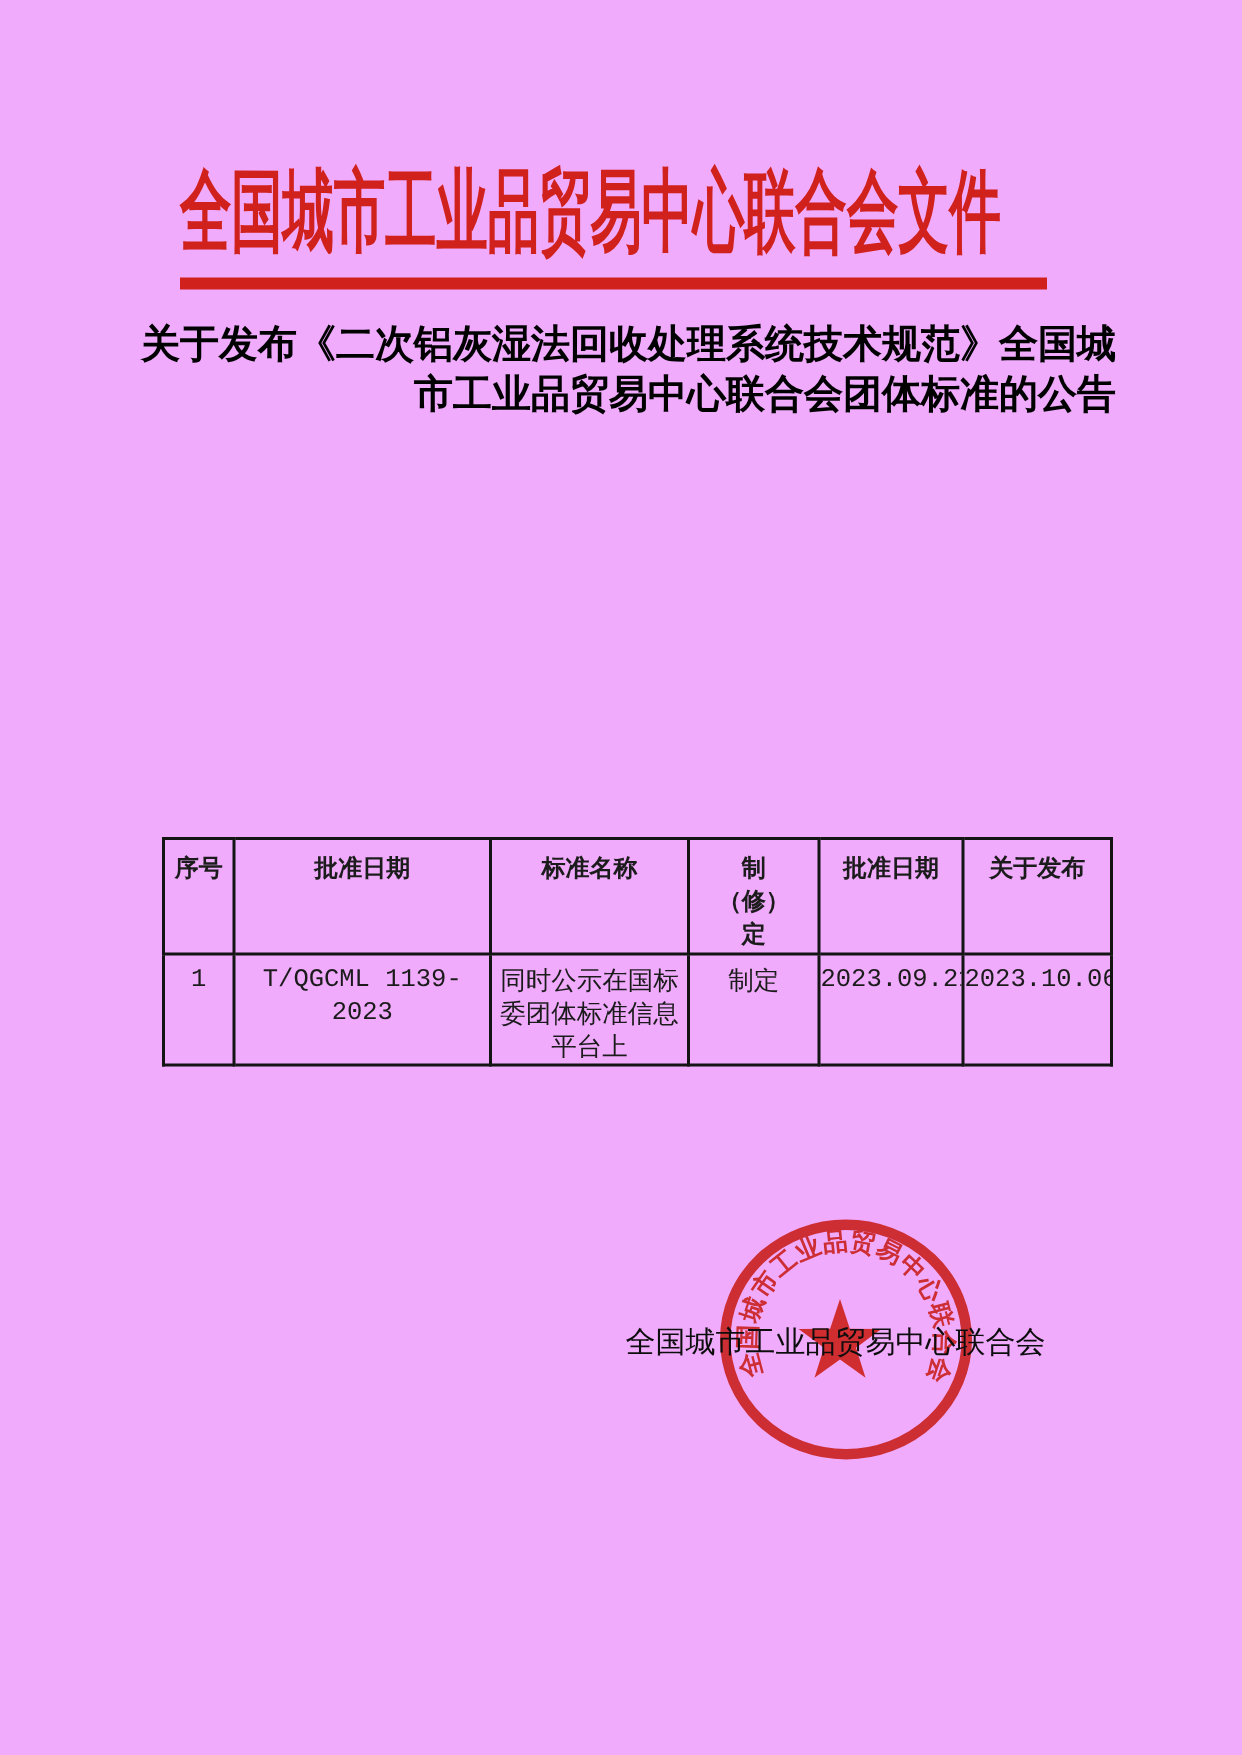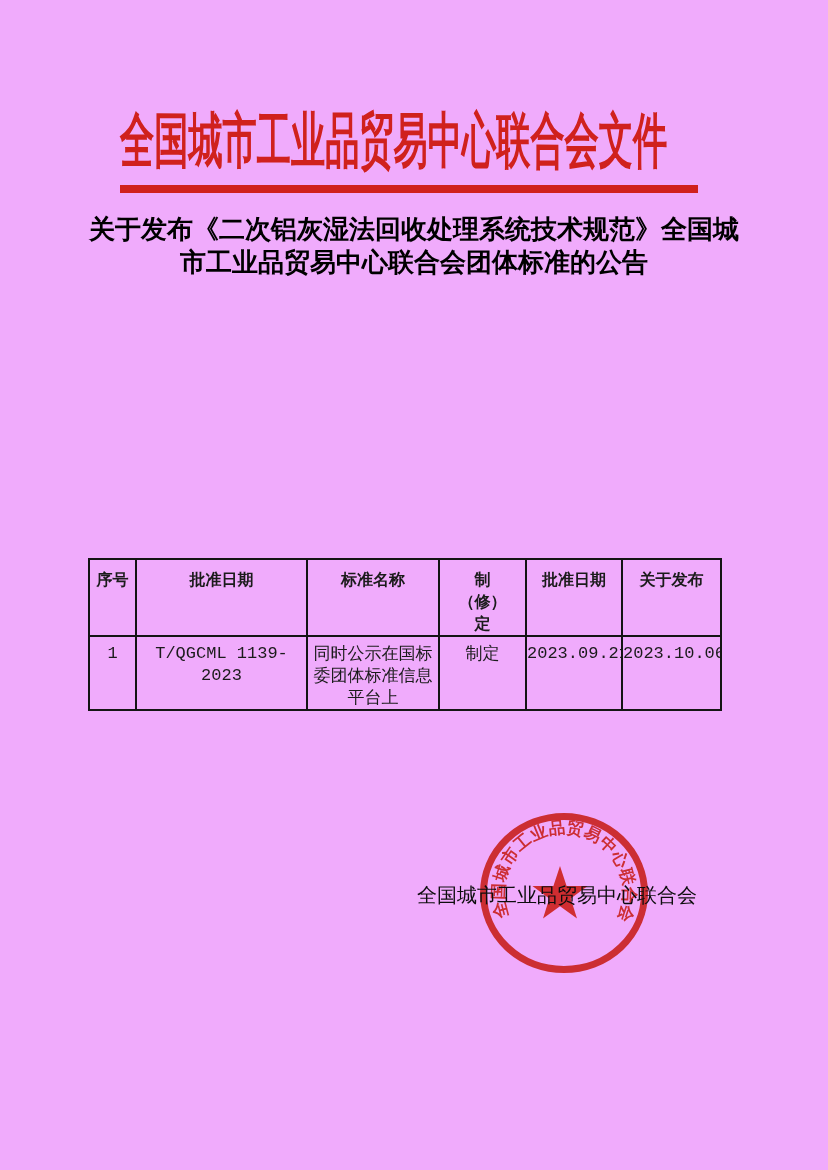--- a/index.html
+++ b/index.html
@@ -38,21 +38,21 @@
     height: 8px;
     background: #d0211d;
   }
 
   
   .doc-title {
     position: absolute;
     left: 84px;
     top: 213px;
     width: 660px;
-    text-align: center;
+    text-align: right;
     font-family: "Liberation Sans", "DejaVu Sans", sans-serif;
     font-weight: bold;
     font-size: 26px;
     line-height: 33px;
     color: #000000;
   }
   .doc-title .tline { white-space: nowrap; }
 
   
   .body-text {
@@ -64,21 +64,21 @@
     line-height: 45px;
     text-align: justify;
     text-indent: 2em;
     color: #1b1b1b;
     font-family: "Liberation Serif", "DejaVu Serif", serif;
   }
 
   
   table.standards {
     position: absolute;
-    left: 88px;
+    left: 108px;
     top: 558px;
     width: 632px;
     border-collapse: collapse;
     table-layout: fixed;
   }
   table.standards col.c1 { width: 47px; }
   table.standards col.c2 { width: 171px; }
   table.standards col.c3 { width: 132px; }
   table.standards col.c4 { width: 87px; }
   table.standards col.c5 { width: 96px; }

